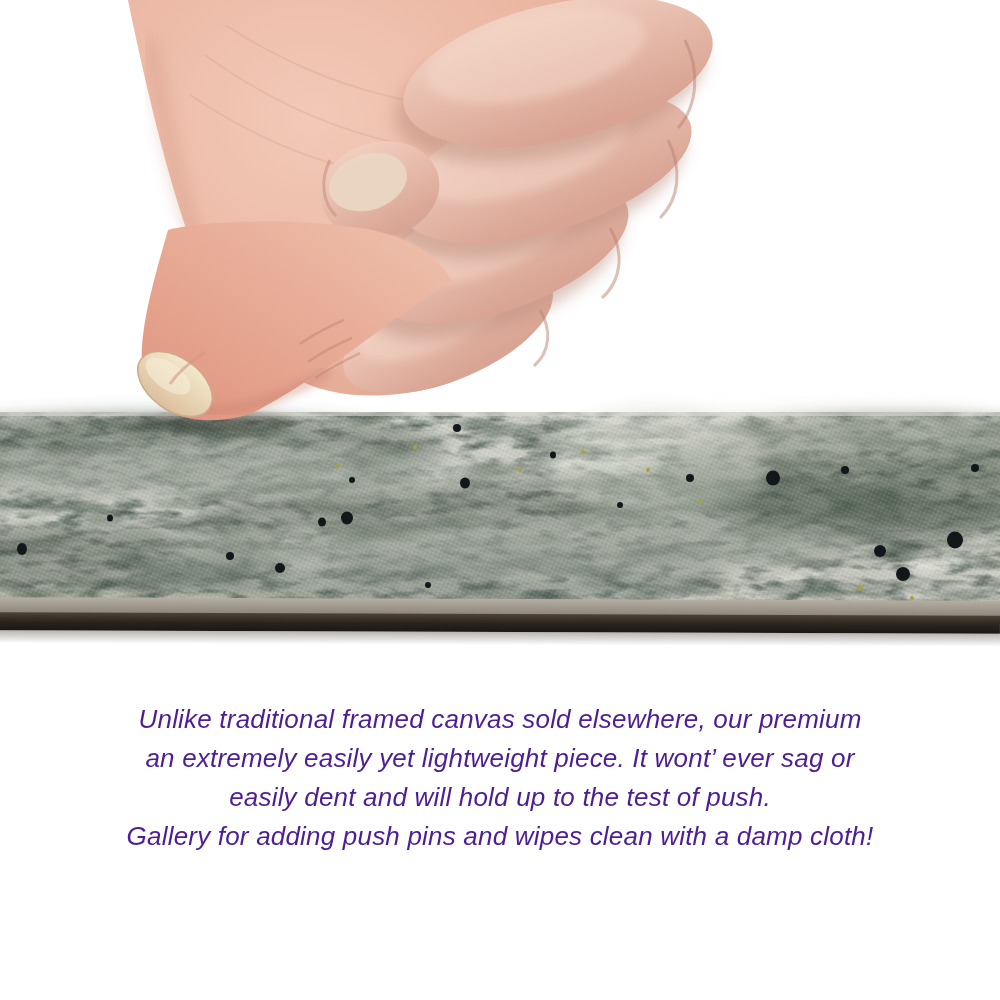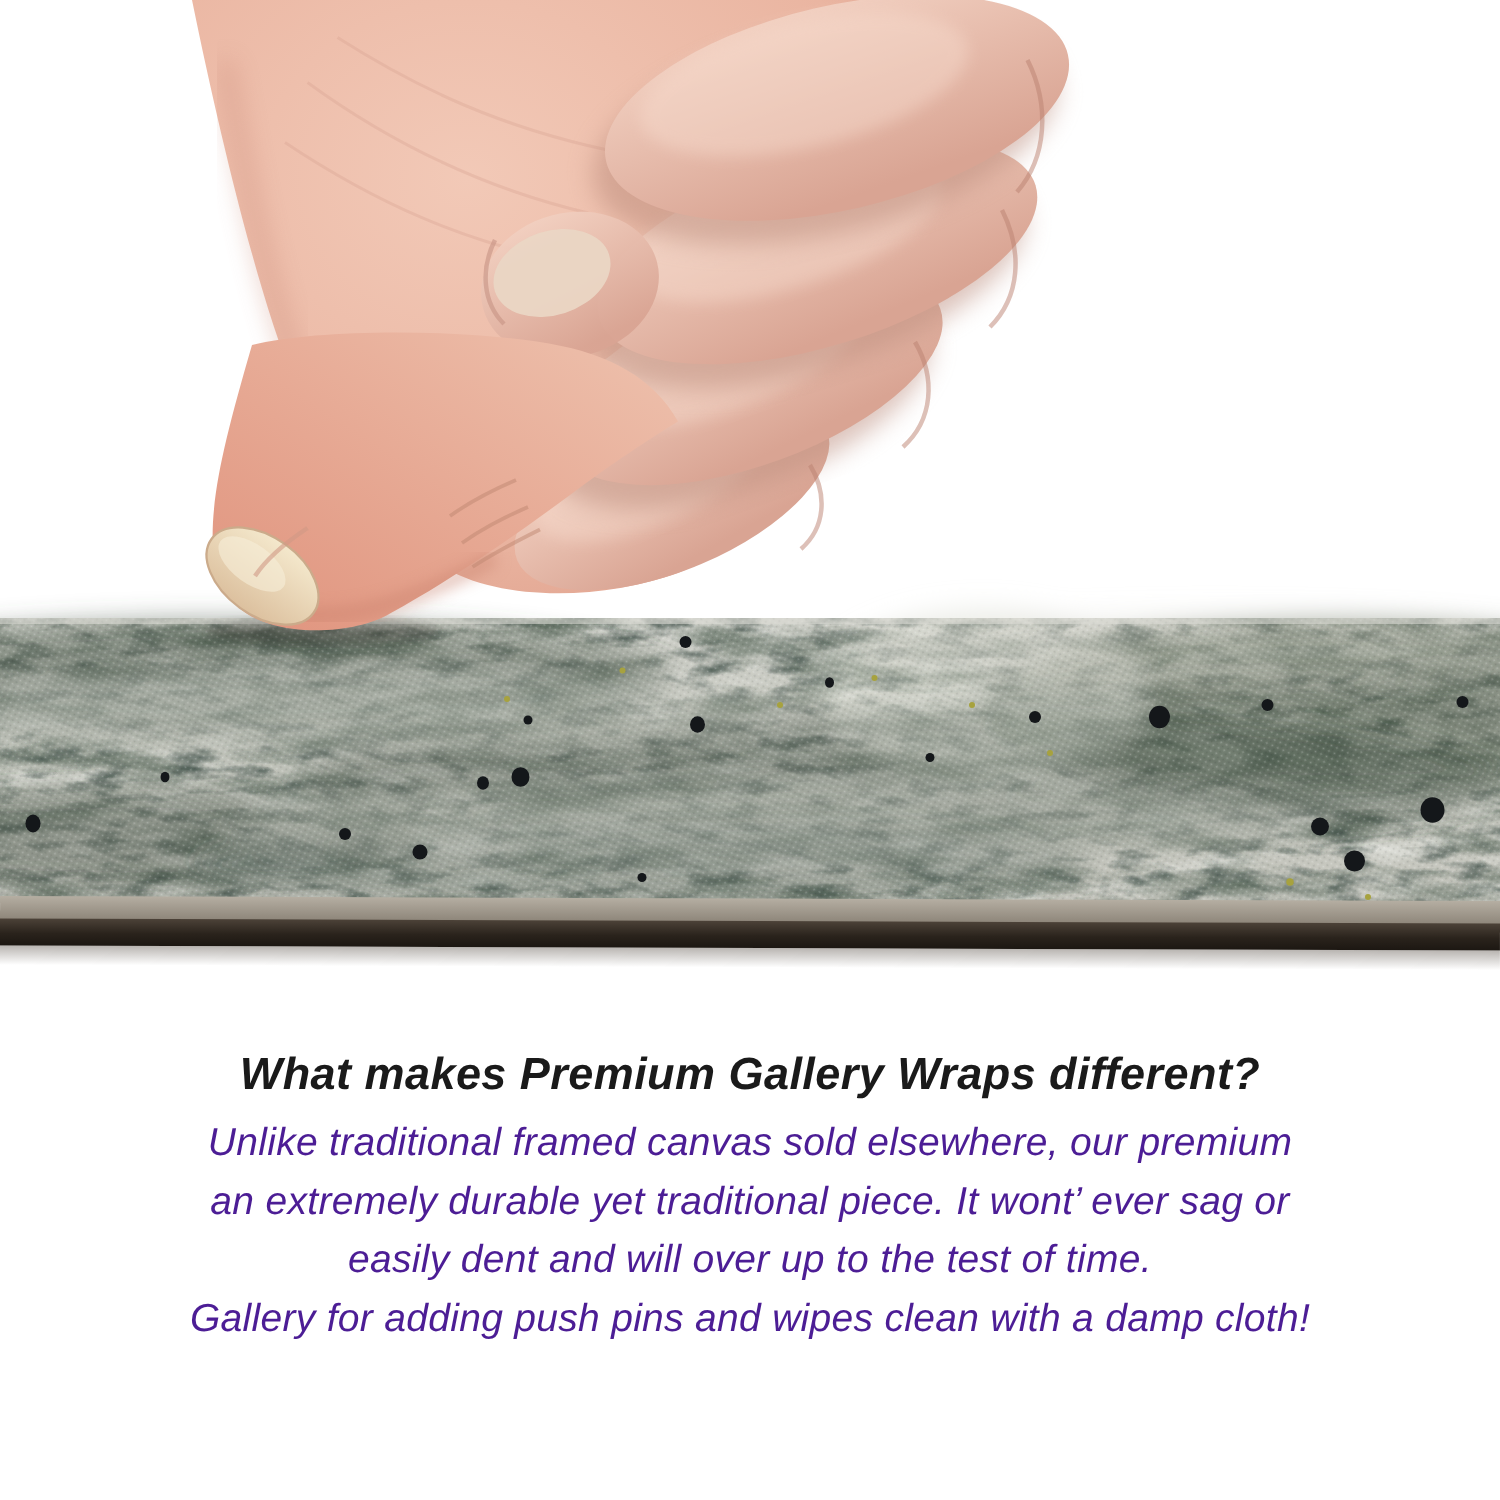--- a/index.html
+++ b/index.html
@@ -235,19 +235,18 @@
         </g>
 
         <ellipse cx="175" cy="384" rx="42" ry="26" transform="rotate(36 175 384)" fill="url(#nailG)" stroke="#cbab8b" stroke-width="1.5"></ellipse>
         <ellipse cx="168" cy="376" rx="26" ry="13" transform="rotate(36 168 376)" fill="#f7efd8" opacity="0.6"></ellipse>
         <path d="M205,352 C190,362 178,372 170,384" stroke="#d19a86" stroke-width="3" fill="none" opacity="0.6"></path>
       </g>
     </g>
   </svg>
 
   <div class="caption">
-    <h1>What makes Premium Gallery Wraps different?</h1>
     <p>Unlike traditional framed canvas sold elsewhere, our premium</p>
-    <p>an extremely durable yet traditional piece. It wont’ ever sag or</p>
-    <p>easily dent and will over up to the test of time.</p>
+    <p>an extremely easily yet lightweight piece. It wont’ ever sag or</p>
+    <p>easily dent and will hold up to the test of push.</p>
     <p>Gallery for adding push pins and wipes clean with a damp cloth!</p>
   </div>
 </div>
 
 </body></html>

